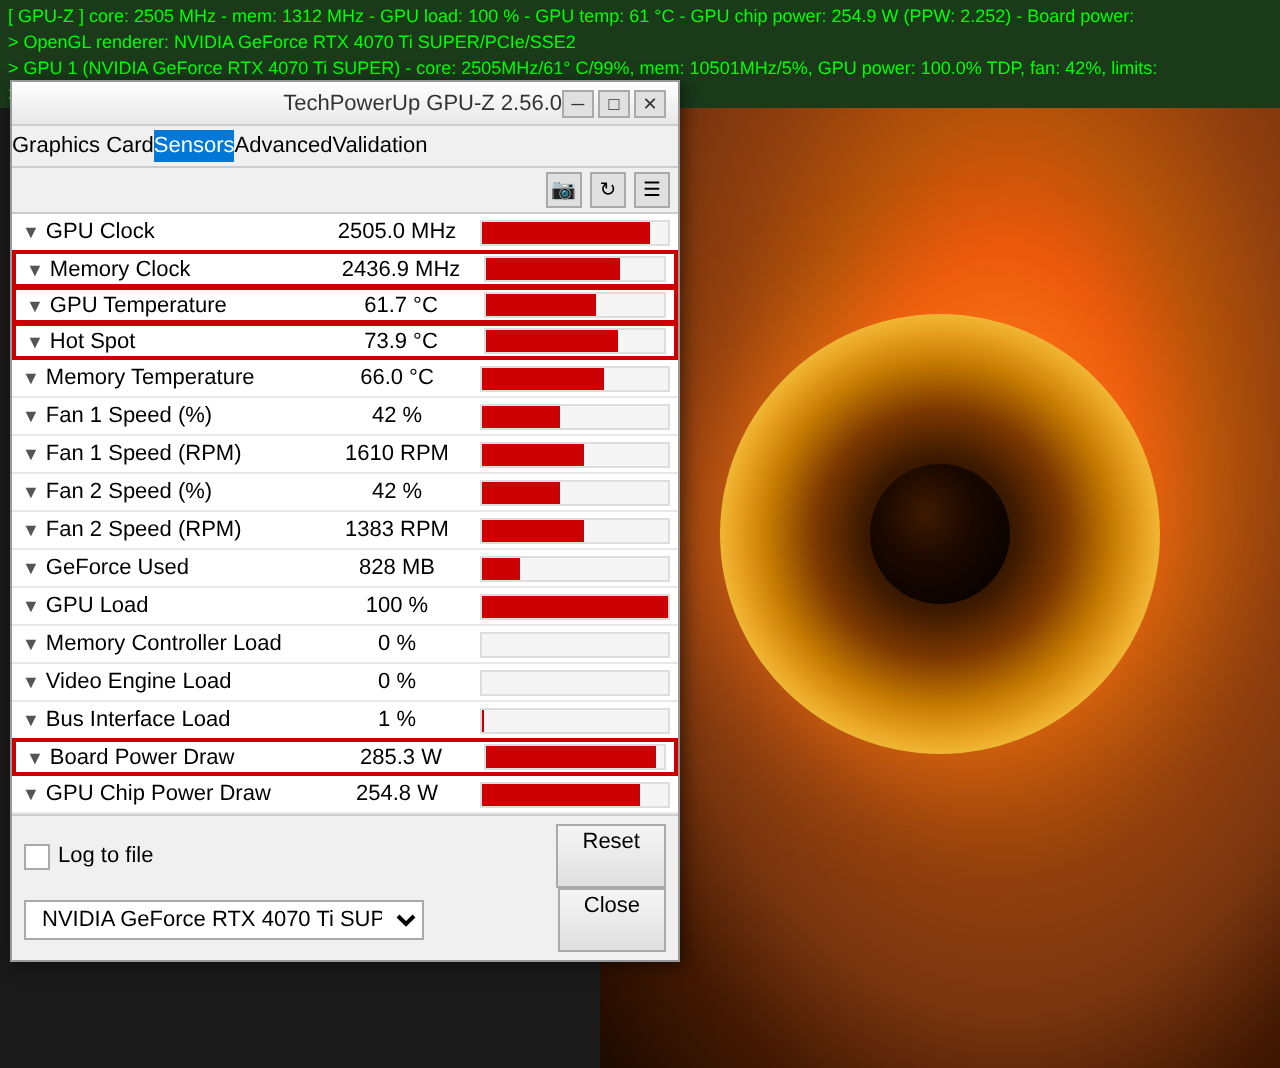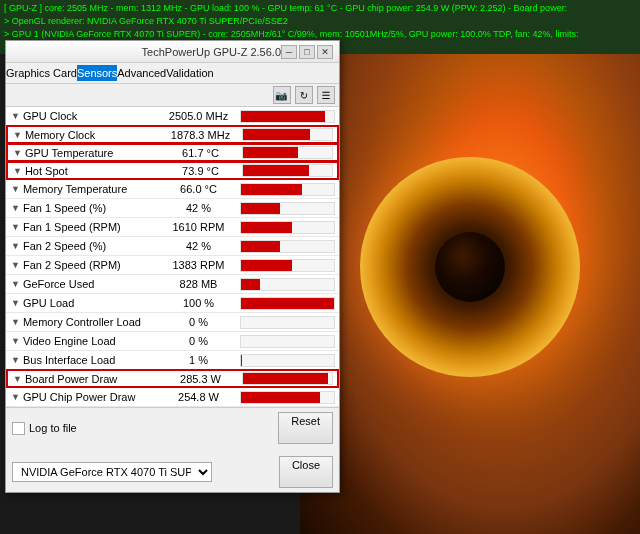--- a/index.html
+++ b/index.html
@@ -203,21 +203,21 @@
     }
 
     .bottom-section {
       background: #f0f0f0;
       border-top: 1px solid #ccc;
       padding: 4px 6px;
     }
     .log-row {
       display: flex;
       align-items: center;
-      margin-bottom: 12px;
+      margin-bottom: 0;
     }
     .checkbox {
       width: 13px;
       height: 13px;
       border: 1px solid #aaa;
       background: #fff;
       margin-right: 4px;
     }
     .bottom-controls {
       display: flex;
@@ -290,21 +290,21 @@
         <div class="sensor-value">2505.0 MHz</div>
         <div class="sensor-bar-container">
           <div class="sensor-bar" style="width: 90%;"></div>
         </div>
       </div>
       <div class="sensor-row highlighted">
         <div class="sensor-name">
           <span class="sensor-dropdown">▼</span>
           <span>Memory Clock</span>
         </div>
-        <div class="sensor-value">1878.3 MHz</div>
+        <div class="sensor-value">2436.9 MHz</div>
         <div class="sensor-bar-container">
           <div class="sensor-bar" style="width: 75%;"></div>
         </div>
       </div>
       <div class="sensor-row highlighted">
         <div class="sensor-name">
           <span class="sensor-dropdown">▼</span>
           <span>GPU Temperature</span>
         </div>
         <div class="sensor-value">61.7 °C</div>

